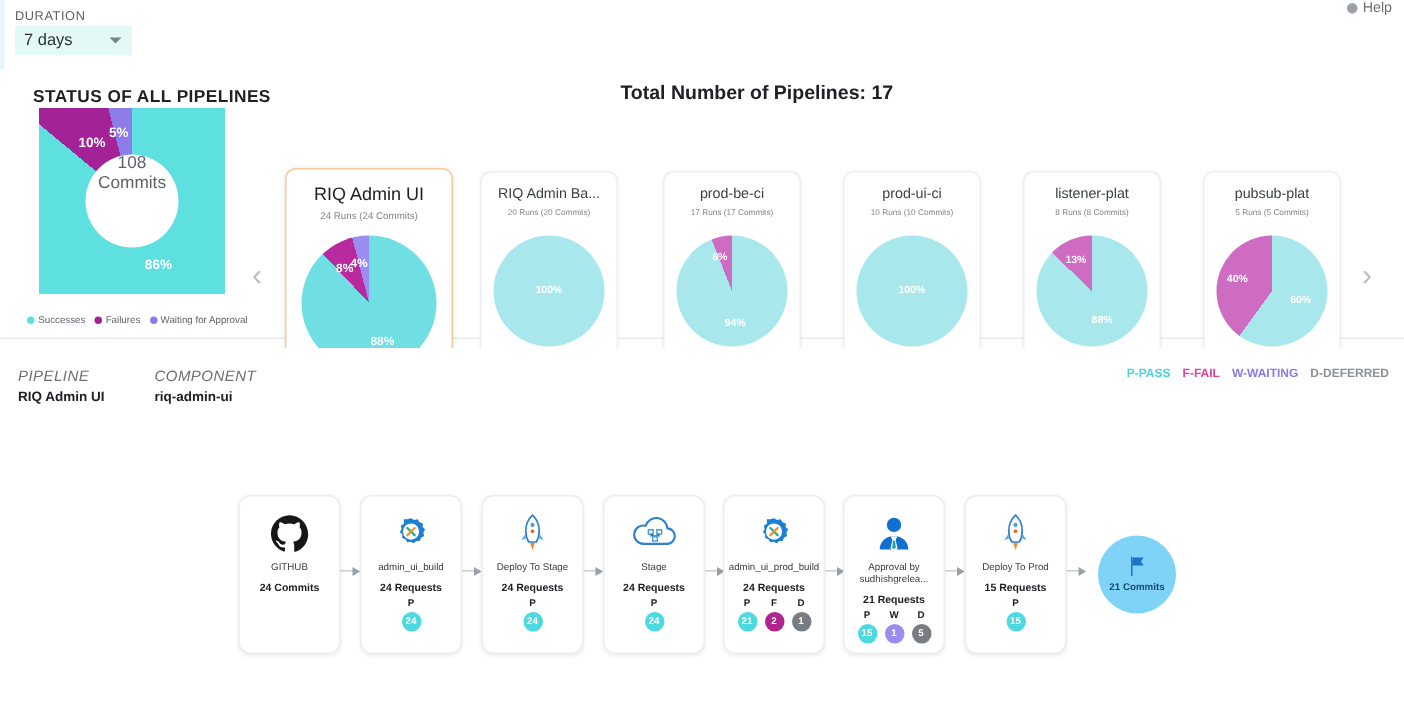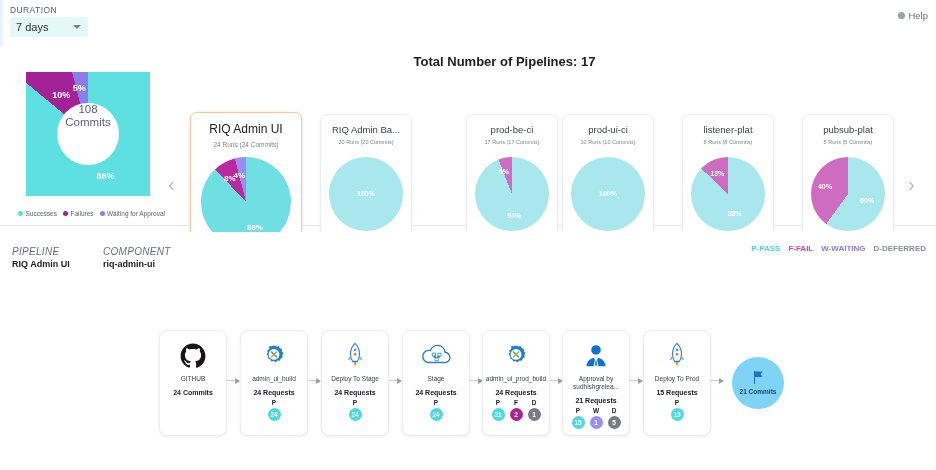--- a/index.html
+++ b/index.html
@@ -24,21 +24,21 @@
     border:none; border-radius:2px;
     display:flex; align-items:center; padding:0 6px;
     font-size:11px; color:#2b2f33; cursor:pointer;
   }
   .duration-select .caret {
     position:absolute; right:7px; top:8px;
     width:0;height:0;border-left:4px solid transparent;border-right:4px solid transparent;
     border-top:4px solid #7a8187;
   }
   .help {
-    position:absolute; right:8px; top:10px;
+    position:absolute; right:8px; top:0;
     font-size:9.5px; color:#6b7076; display:flex; align-items:center; gap:3px; cursor:pointer;
   }
   .help .dot {
     width:7px;height:7px;border-radius:50%;background:#9aa0a6;display:inline-block;
   }
   .left-accent { position:absolute; left:0; top:0; width:3px; height:46px; background:#e8f4fd; }
 
   
   .panel {
     position:absolute; left:0; top:46px; width:936px; height:180px;
@@ -159,20 +159,21 @@
       <span>7 days</span>
       <span class="caret"></span>
     </div>
     <div class="help">
       <span class="dot"></span>
       <span>Help</span>
     </div>
   </div>
 
   <div class="panel">
+    <div class="status-title">STATUS OF ALL PIPELINES</div>
     <div class="total-title">Total Number of Pipelines: 17</div>
 
     <div class="donut-wrap">
       <div class="donut" id="donut" style="background: conic-gradient(rgb(94, 224, 224) 0%, rgb(94, 224, 224) 86%, rgb(163, 34, 152) 86%, rgb(163, 34, 152) 96%, rgb(139, 124, 232) 96%, rgb(139, 124, 232) 101%);">
         <div class="hole">
           <div>108</div>
           <div>Commits</div>
         </div>
       <div class="donut-pct" style="left: 70.5858px; top: 98.622px;">86%</div>
           <div class="donut-pct" style="left: 26.352px; top: 18.1609px;">10%</div>
@@ -207,21 +208,21 @@
             <div class="pie-lbl" style="left: 32.616px; top: 14.2129px;">4%</div>
           </div>
         </div>
         <div class="pcard" style="left: 130px;">
           <div class="ptitle">RIQ Admin Ba...</div>
           <div class="psub">20 Runs (20 Commits)</div>
           <div class="pie" style="background: rgb(168, 232, 236);">
             <div class="pie-lbl" style="left: 28px; top: 33px;">100%</div>
           </div>
         </div>
-        <div class="pcard" style="left: 252px; margin-left: 24px;">
+        <div class="pcard" style="left: 252px;">
           <div class="ptitle">prod-be-ci</div>
           <div class="psub">17 Runs (17 Commits)</div>
           <div class="pie" style="background: conic-gradient(rgb(168, 232, 236) 0%, rgb(168, 232, 236) 94%, rgb(205, 108, 192) 94%, rgb(205, 108, 192) 100%);">
             <div class="pie-lbl" style="left: 32.1599px; top: 54.8068px;">94%</div>
             <div class="pie-lbl" style="left: 23.8401px; top: 11.1932px;">6%</div>
           </div>
         </div>
         <div class="pcard" style="left: 372px;">
           <div class="ptitle">prod-ui-ci</div>
           <div class="psub">10 Runs (10 Commits)</div>

